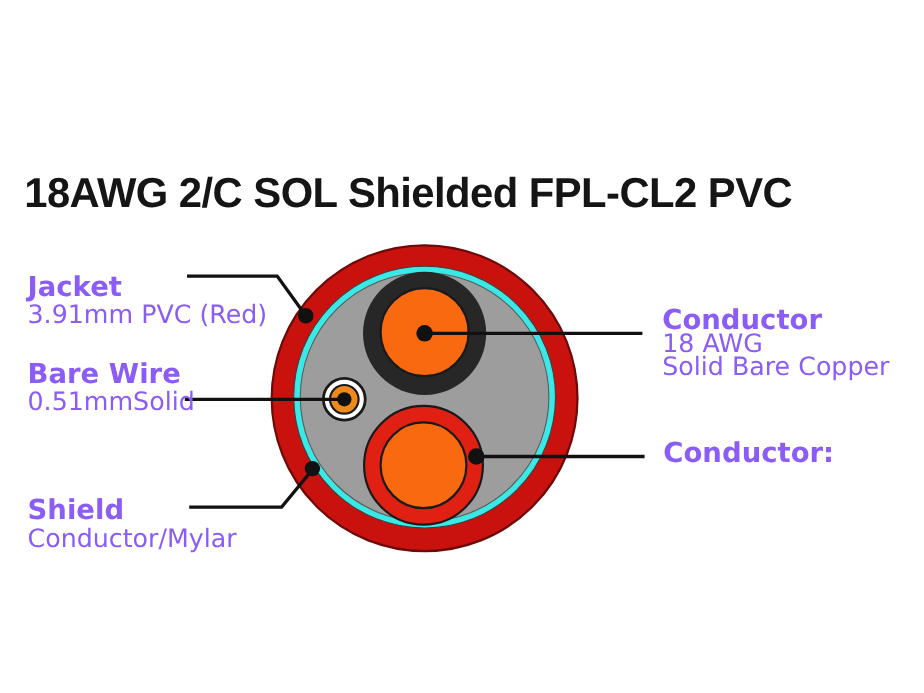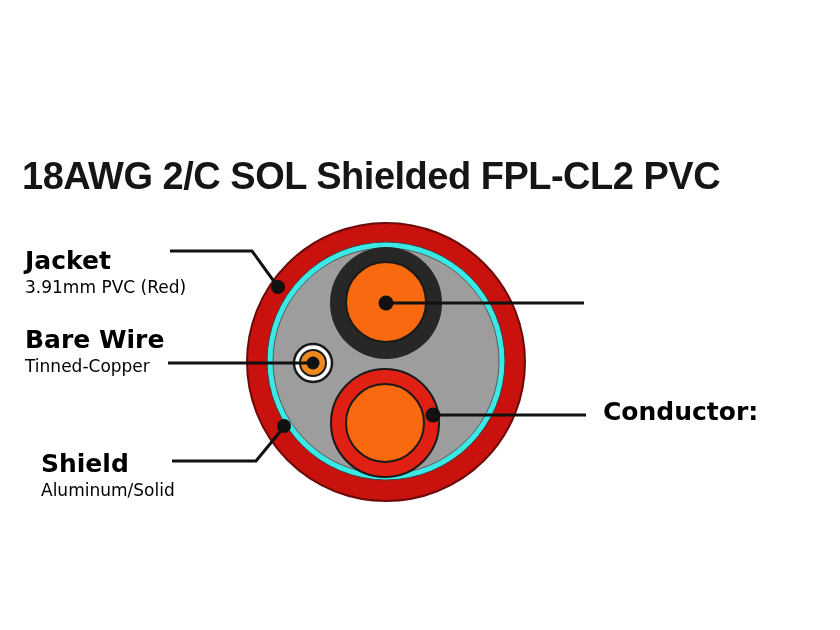--- a/index.html
+++ b/index.html
@@ -30,31 +30,31 @@
   }
   .diagram-svg {
     position: absolute;
     left: 0;
     top: 0;
     width: 840px;
     height: 630px;
   }
   .label {
     position: absolute;
-    color: #000000;
+    color: #8b5cf6;
     white-space: nowrap;
   }
   .label .head {
     font-weight: 700;
     font-size: 25px;
     line-height: 26px;
   }
   .label .line {
     font-weight: 400;
-    font-size: 17px;
+    font-size: 23px;
     line-height: 26px;
   }
   .label.right .head { line-height: 24px; }
   .label.right .line { line-height: 21px; }
 </style>
 </head>
 <body>
 
 <div class="page">
 
@@ -91,26 +91,31 @@
     <circle cx="433" cy="415" r="7.5" fill="#111111"></circle>
   </svg>
 
   <div class="label" style="left:25px; top:248px">
     <div class="head">Jacket</div>
     <div class="line">3.91mm PVC (Red)</div>
   </div>
 
   <div class="label" style="left:25px; top:327px">
     <div class="head">Bare Wire</div>
-    <div class="line">Tinned-Copper</div>
+    <div class="line">0.51mmSolid</div>
   </div>
 
-  <div class="label" style="left:41px; top:451px">
+  <div class="label" style="left:25px; top:451px">
     <div class="head">Shield</div>
-    <div class="line">Aluminum/Solid</div>
+    <div class="line">Conductor/Mylar</div>
   </div>
 
+  <div class="label right" style="left:602px; top:279px">
+    <div class="head">Conductor</div>
+    <div class="line">18 AWG</div>
+    <div class="line">Solid Bare Copper</div>
+  </div>
 
   <div class="label right" style="left:603px; top:400px">
     <div class="head">Conductor:</div>
   </div>
 
 </div>
 
 </body></html>

